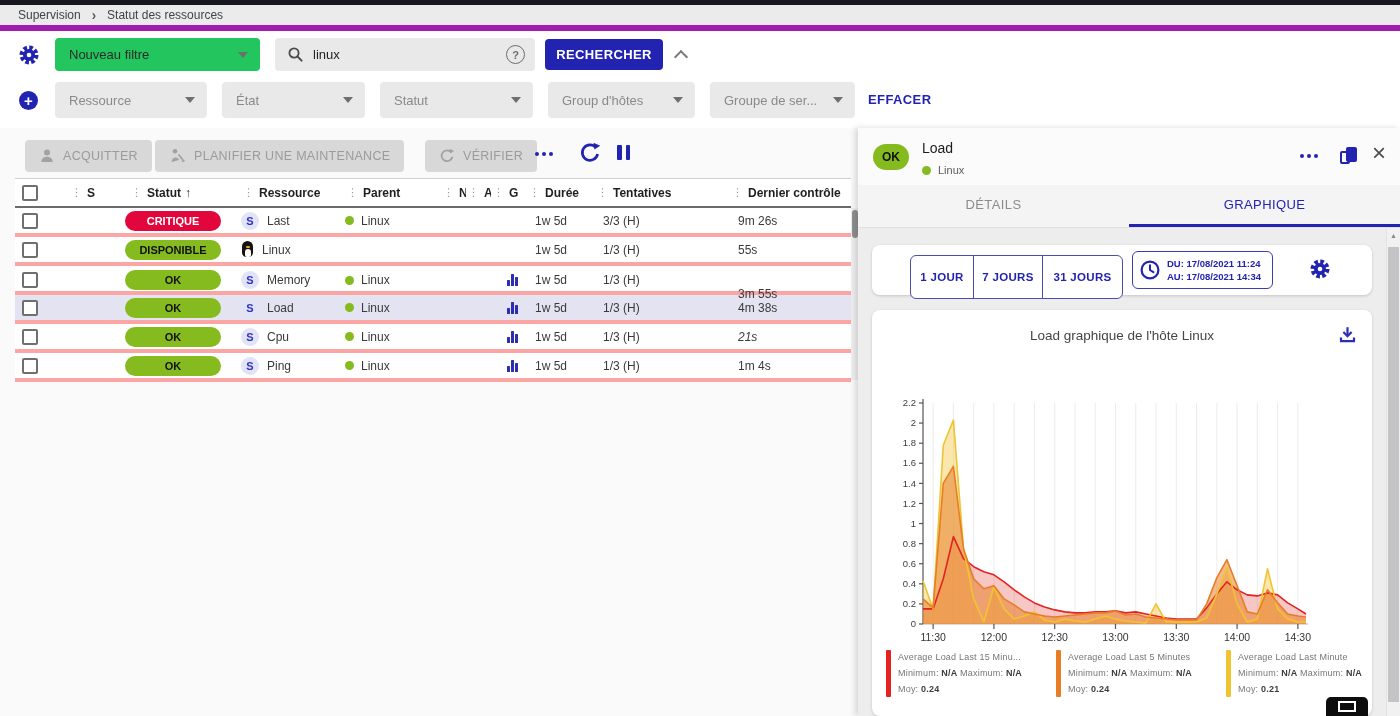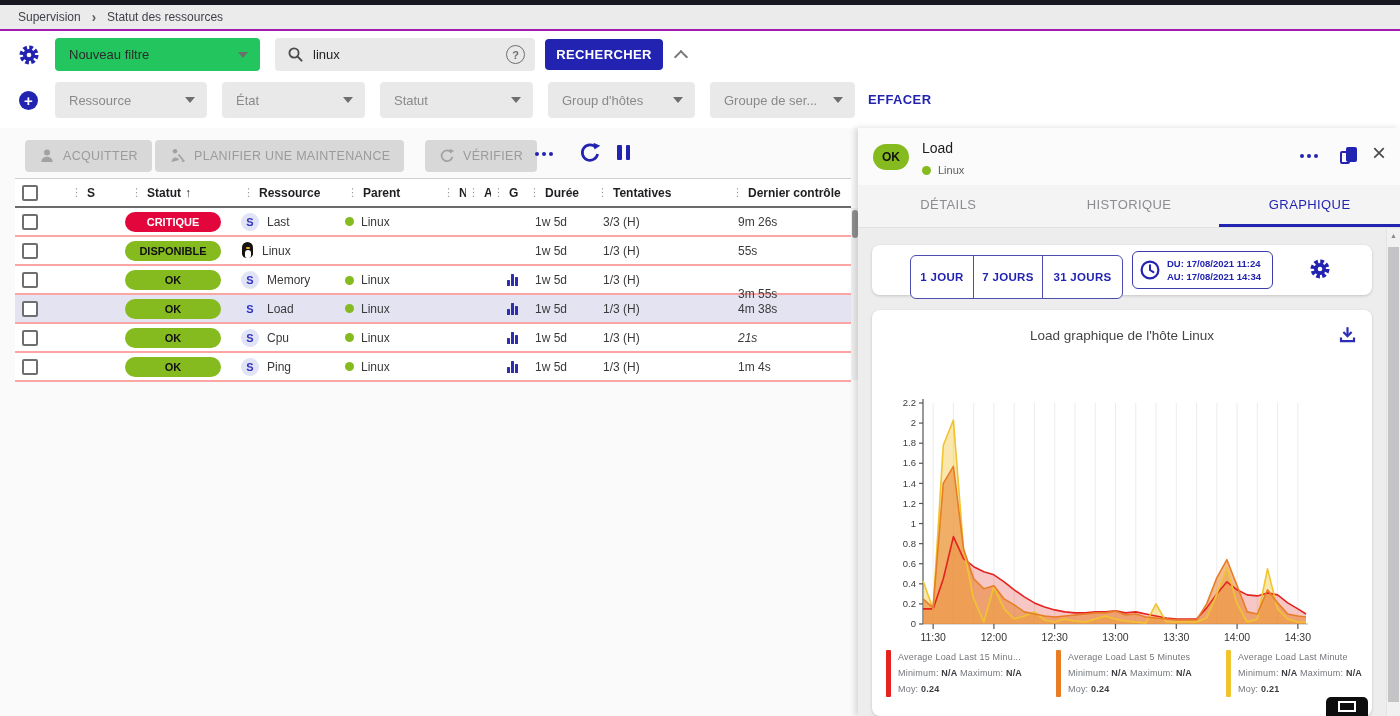--- a/index.html
+++ b/index.html
@@ -6,21 +6,21 @@
     --primary:#2323b2;
     --ok:#85bb1f;
     --crit:#e2063c;
     --selrow:#e4e3f2;
   }
   *{box-sizing:border-box;margin:0;padding:0}
   body{margin:0;background:#fff;font-family:"Liberation Sans",sans-serif;}
   #app{position:relative;width:1400px;height:716px;overflow:hidden;background:#fff;}
 
   .topstrip{position:absolute;left:0;top:0;width:1400px;height:5px;background:#17171f}
-  .breadcrumb{position:absolute;left:0;top:5px;width:1400px;height:26px;background:#ebebeb;border-bottom:2px solid #a21caf;display:flex;align-items:center;padding-left:18px;font-size:12px;color:#41424b}
+  .breadcrumb{position:absolute;left:0;top:5px;width:1400px;height:26px;background:#ebebeb;border-bottom:6px solid #a21caf;display:flex;align-items:center;padding-left:18px;font-size:12px;color:#41424b}
   .crumb{color:#41424b}
   .crumb-sep{margin:0 11px;color:#5a5a5a;font-size:13px;font-weight:bold;transform:scaleY(1.1)}
 
   .filterbg{position:absolute;left:0;top:31px;width:1400px;height:97px;background:#fff}
   .leftbg{position:absolute;left:0;top:128px;width:858px;height:588px;background:#fafafa}
 
   .abs{position:absolute}
   .gearwrap{position:absolute;cursor:pointer}
 
   .preset{position:absolute;left:55px;top:38px;width:205px;height:33px;background:#22c55e;border-radius:4px;display:flex;align-items:center;padding:0 12px 0 14px;font-size:13px;color:#2b2b2b;cursor:pointer}
@@ -42,21 +42,21 @@
 
   .tbtn{position:absolute;top:140px;height:32px;background:#d8d8d8;border:none;border-radius:4px;color:#9b9b9b;font-size:12.5px;letter-spacing:.3px;display:flex;align-items:center;gap:8px;padding:0 14px;cursor:default;font-family:"Liberation Sans",sans-serif}
   .hdots{display:inline-flex;align-items:center;cursor:pointer}
   .hdots i{width:4px;height:4px;border-radius:50%;background:var(--primary);margin:0 1.5px}
   .pausebtn{position:absolute;left:617px;top:145px;display:flex;gap:4px;cursor:pointer}
   .pausebtn i{width:4.5px;height:15px;background:var(--primary);border-radius:1px}
 
   .table{position:absolute;left:15px;top:178px;width:836px;background:#fff;border-top:1px solid #cfcfcf}
   .tgrid{display:grid;grid-template-columns:44px 64px 112px 104px 102px 25px 25px 30px 68px 135px 1fr;align-items:center;height:29px}
   .thead{border-bottom:2px solid #6b6b6b}
-  .trow{border-bottom:2px solid #fca5a5;cursor:pointer}
+  .trow{border-bottom:4px solid #fca5a5;cursor:pointer}
   .trow.selected{background:var(--selrow)}
   .cell{display:flex;align-items:center;height:100%;font-size:12px;color:#3a3a3a;overflow:hidden}
   .hcell{font-weight:bold;color:#1f1f23;font-size:12px}
   .handle{color:#9a9a9a;font-size:11px;margin-right:5px;font-weight:normal}
   .sortarrow{margin-left:4px;font-size:12px}
   .c-check{padding-left:7px}
   .checkbox{width:16px;height:16px;border:2px solid #6f6f6f;border-radius:2px;background:#fff;display:inline-block;cursor:pointer}
   .pill{width:96px;height:20px;border-radius:10px;display:flex;align-items:center;justify-content:center;font-size:11px;font-weight:bold;margin-left:2px}
   .pill.critical{background:var(--crit);color:#fff}
   .pill.ok{background:var(--ok);color:#111}
@@ -459,21 +459,20 @@
           <i></i>
         </span>
       <span class="copyic">
           <b></b>
           <u></u>
         </span>
       <span class="pclose">×</span>
     </div>
     <div class="tabs" id="tabs">
         <div class="tab">DÉTAILS</div>
-        <div class="tab">HISTORIQUE</div>
         <div class="tab active">GRAPHIQUE</div>
       </div>
 
     <div class="card card1">
       <div class="seg" id="rangeseg">
           <button class="segbtn" style="width: 64px; font-family: &quot;Liberation Sans&quot;, sans-serif;">1 JOUR</button>
           <button class="segbtn" style="width: 70px; font-family: &quot;Liberation Sans&quot;, sans-serif;">7 JOURS</button>
           <button class="segbtn" style="width: 81px; font-family: &quot;Liberation Sans&quot;, sans-serif;">31 JOURS</button>
         </div>
       <div class="datebox">

